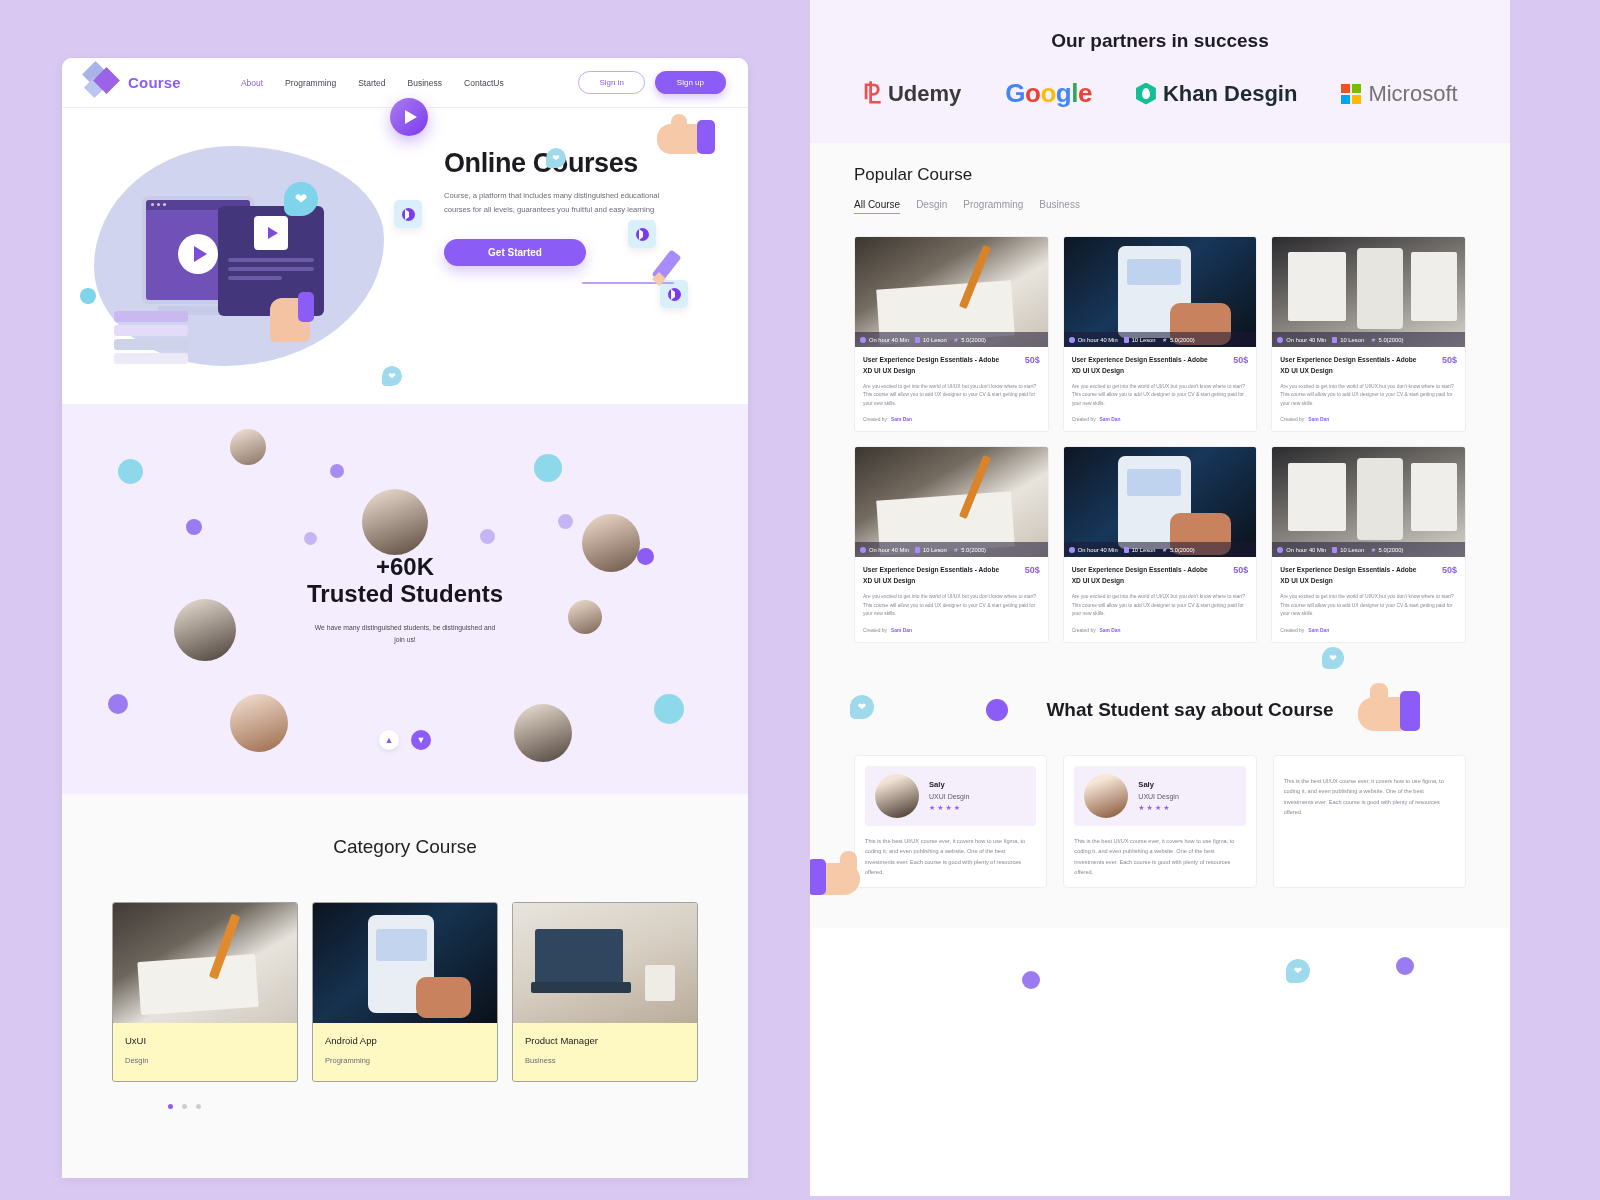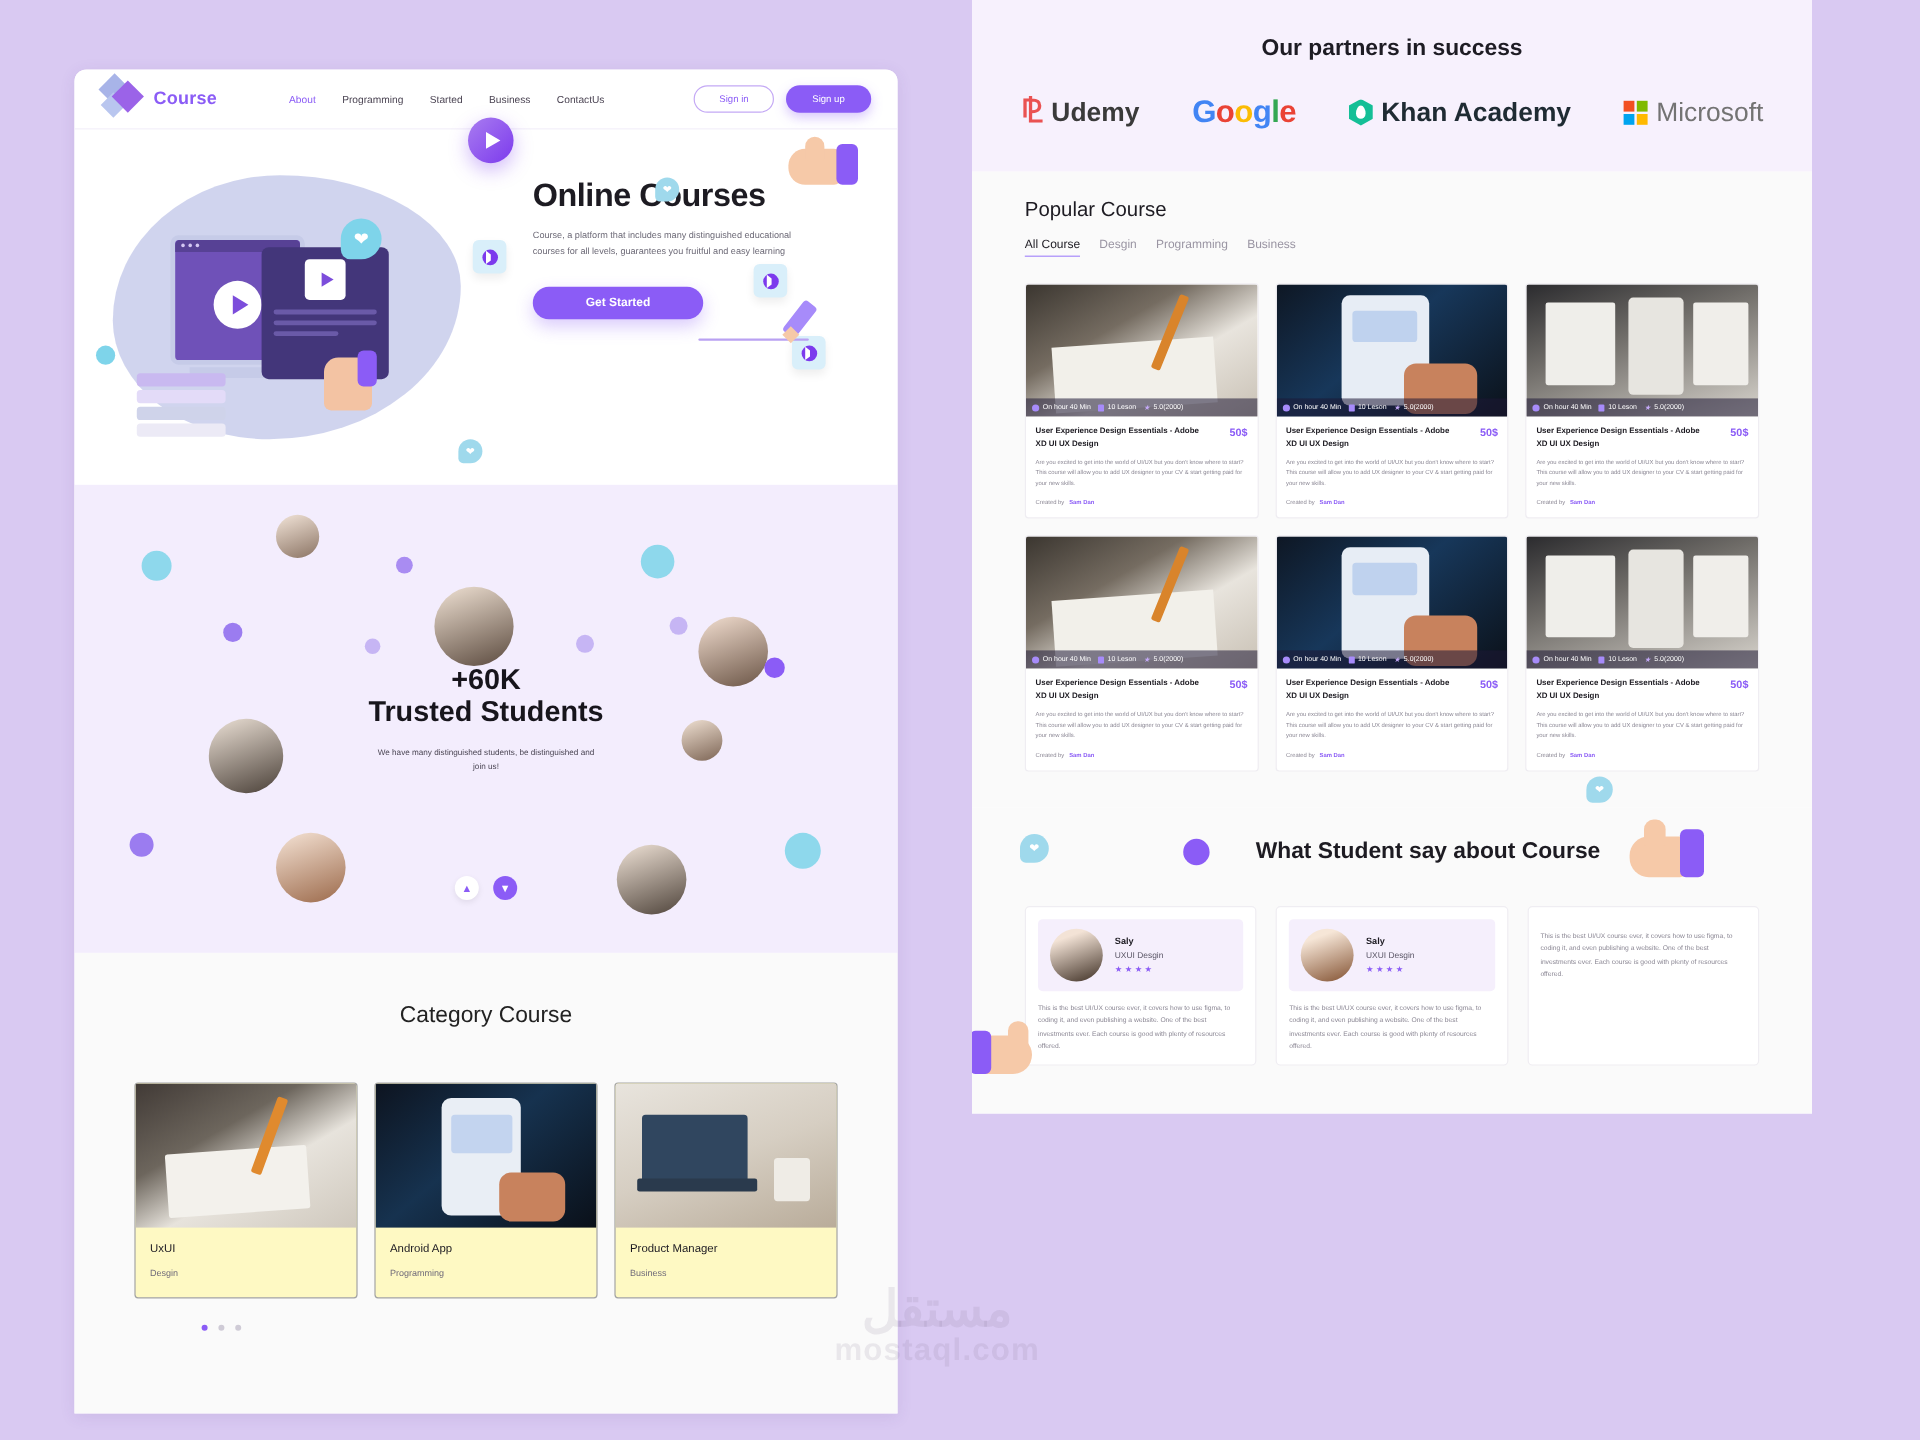--- a/index.html
+++ b/index.html
@@ -174,21 +174,21 @@
   .cat-body { padding: 12px 12px 16px; }
   .cat-name { font-size: 9.5px; color: #1c1a21; }
   .cat-tag { font-size: 7.5px; color: #6f6a79; margin-top: 10px; }
   .dots { display: flex; gap: 9px; justify-content: flex-start; margin: 22px 0 0 56px; }
   .dot { width: 5px; height: 5px; border-radius: 50%; background: #cfcbd6; }
   .dot.on { background: #8b5cf6; }
 
   
   .right-panel {
     position: absolute; left: 810px; top: 0;
-    width: 700px; height: 928px;
+    width: 700px; height: 1196px;
     background: #fff; overflow: hidden;
   }
   .partners { background: #f7f1fd; padding: 30px 0 34px; }
   .partners h2 { text-align:center; font-size: 19px; font-weight: 700; color: #1e1c24; }
   .logo-row { display:flex; justify-content:center; align-items:center; gap: 44px; margin-top: 26px; }
   .logo { display:flex; align-items:center; gap: 7px; }
   .logo .txt { font-size: 22px; font-weight: 600; }
   .udemy-u { font-size: 27px; color: #ea5252; font-weight: 700; font-family: "DejaVu Serif", serif; line-height: .8; }
   .g-logo { font-size: 26px; font-weight: 600; letter-spacing: -.5px; }
   .khan-hex { width: 20px; height: 22px; background: #14bf96;
@@ -409,21 +409,21 @@
       <div class="logo-row">
         <div class="logo">
           <span class="udemy-u">⅊</span>
           <span class="txt" style="color:#3a3a3a">Udemy</span>
         </div>
         <div class="logo">
           <span class="g-logo"><span style="color:#4285F4">G</span><span style="color:#EA4335">o</span><span style="color:#FBBC05">o</span><span style="color:#4285F4">g</span><span style="color:#34A853">l</span><span style="color:#EA4335">e</span></span>
         </div>
         <div class="logo">
           <span class="khan-hex"></span>
-          <span class="txt" style="color:#1f2b33">Khan Academy</span>
+          <span class="txt" style="color:#1f2b33">Khan Desgin</span>
         </div>
         <div class="logo">
           <span class="ms-grid">
             <i style="background:#F25022"></i>
               <i style="background:#7FBA00"></i>
             <i style="background:#00A4EF"></i>
               <i style="background:#FFB900"></i>
           </span>
           <span class="txt" style="color:#737373;font-weight:400">Microsoft</span>
         </div>
@@ -673,18 +673,14 @@
         <span style="position:absolute;left:0px;top:10px;width:18px;height:36px;background:#8b5cf6;border-radius:5px"></span>
       </div>
       <div class="float" style="left:546px;top:8px;width:64px;height:58px">
         <span style="position:absolute;left:2px;top:16px;width:48px;height:34px;background:#f6c9a8;border-radius:16px 6px 6px 16px"></span>
         <span style="position:absolute;left:14px;top:2px;width:18px;height:22px;background:#f6c9a8;border-radius:8px 8px 2px 2px"></span>
         <span style="position:absolute;left:44px;top:10px;width:20px;height:40px;background:#8b5cf6;border-radius:5px"></span>
       </div>
     </div>
   </div>
 
-  <div class="watermark">
-    <div class="wm-ar">مستقل</div>
-    <div class="wm-en">mostaql.com</div>
-  </div>
 
 </div>
 
 </body></html>

